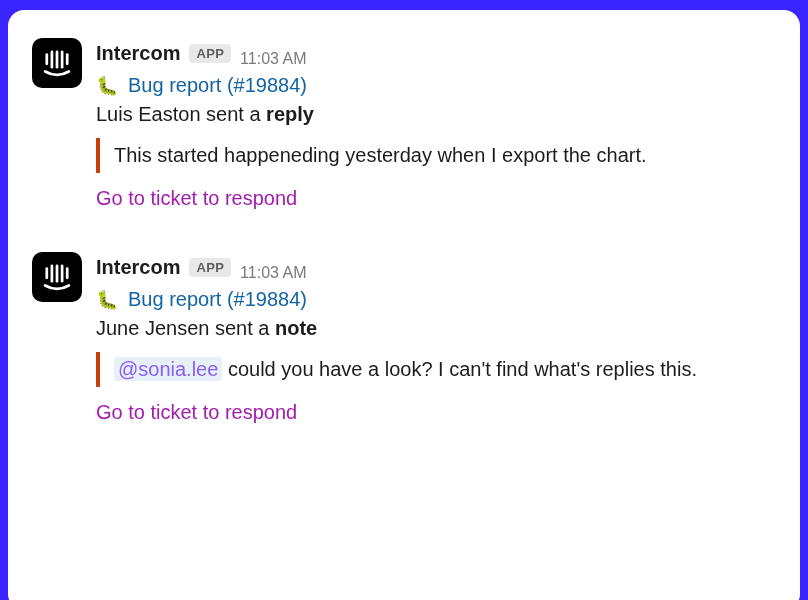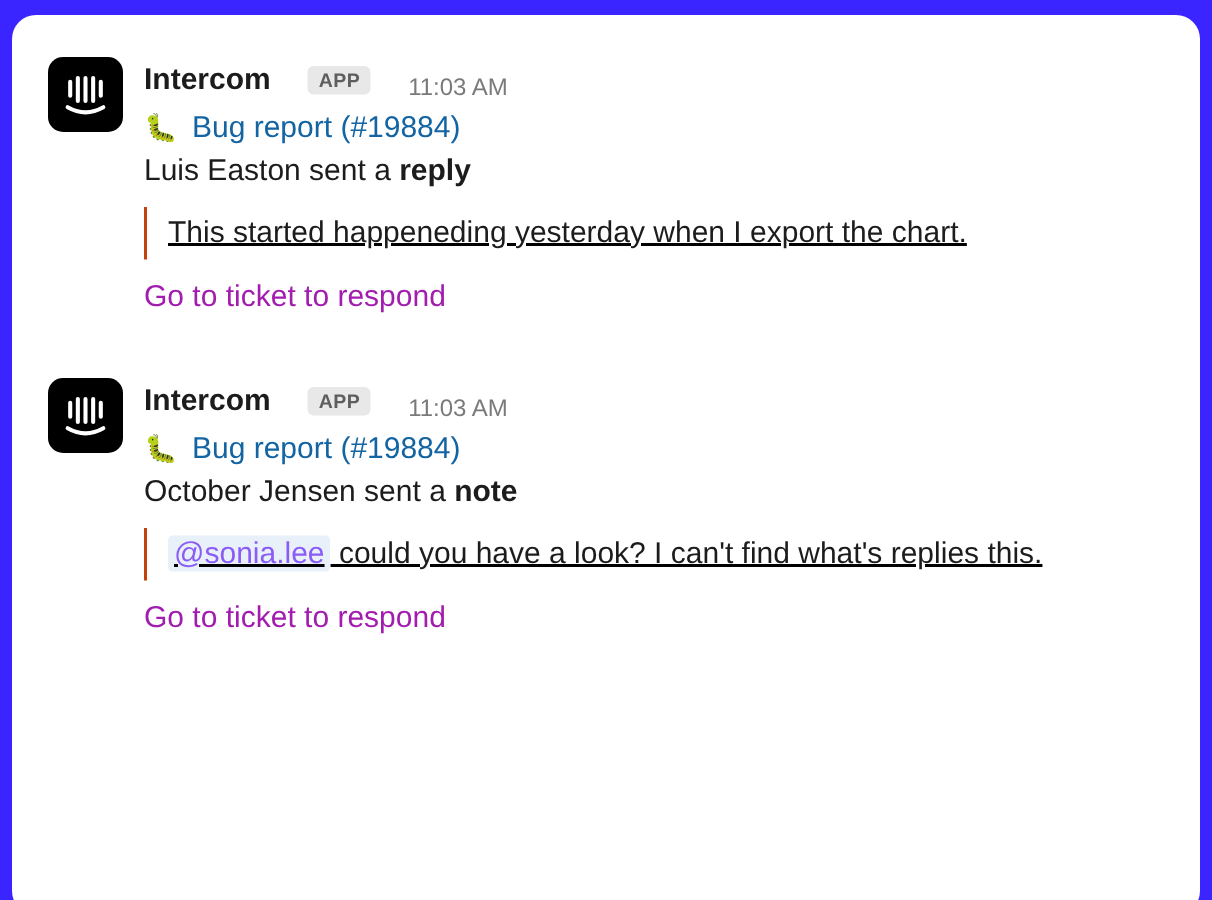--- a/index.html
+++ b/index.html
@@ -47,21 +47,21 @@
     .avatar svg {
       width: 34px;
       height: 34px;
     }
     .message-body {
       flex: 1;
     }
     .message-header {
       display: flex;
       align-items: center;
-      gap: 25px;
+      gap: 9px;
       margin-bottom: 6px;
     }
     .author {
       font-weight: 700;
       font-size: 20px;
       color: #1d1c1d;
     }
     .app-badge {
       background: #e8e8e8;
       color: #5e5e5e;
@@ -91,24 +91,23 @@
     }
     .action-line {
       font-size: 20px;
       color: #1d1c1d;
       margin-bottom: 12px;
     }
     .action-line .bold {
       font-weight: 700;
     }
     .quote-block {
-      border-left: 2px solid #c2410c;
+      border-left: 4px solid #c2410c;
       padding: 6px 14px;
       margin-bottom: 14px;
-      text-decoration: underline;
     }
     .quote-text {
       font-size: 20px;
       color: #1d1c1d;
     }
     .mention {
       background: #e8f1fa;
       color: #8b5cf6;
       padding: 1px 4px;
       border-radius: 3px;
@@ -175,21 +174,21 @@
       <div class="message-header">
         <span class="author">Intercom</span>
         <span class="app-badge">APP</span>
         <span class="timestamp">11:03 AM</span>
       </div>
       <div class="title-line">
         <span class="bug-emoji">🐛</span>
         <a class="report-link">Bug report (#19884)</a>
       </div>
       <div class="action-line">
-        <span>October Jensen sent a </span><span class="bold">note</span>
+        <span>June Jensen sent a </span><span class="bold">note</span>
       </div>
       <div class="quote-block">
         <div class="quote-text"><span class="mention">@sonia.lee</span><span>  could you have a look? I can't find what's replies this.</span></div>
       </div>
       <a class="respond-link">Go to ticket to respond</a>
     </div>
   </div>
 
 </div>
 

